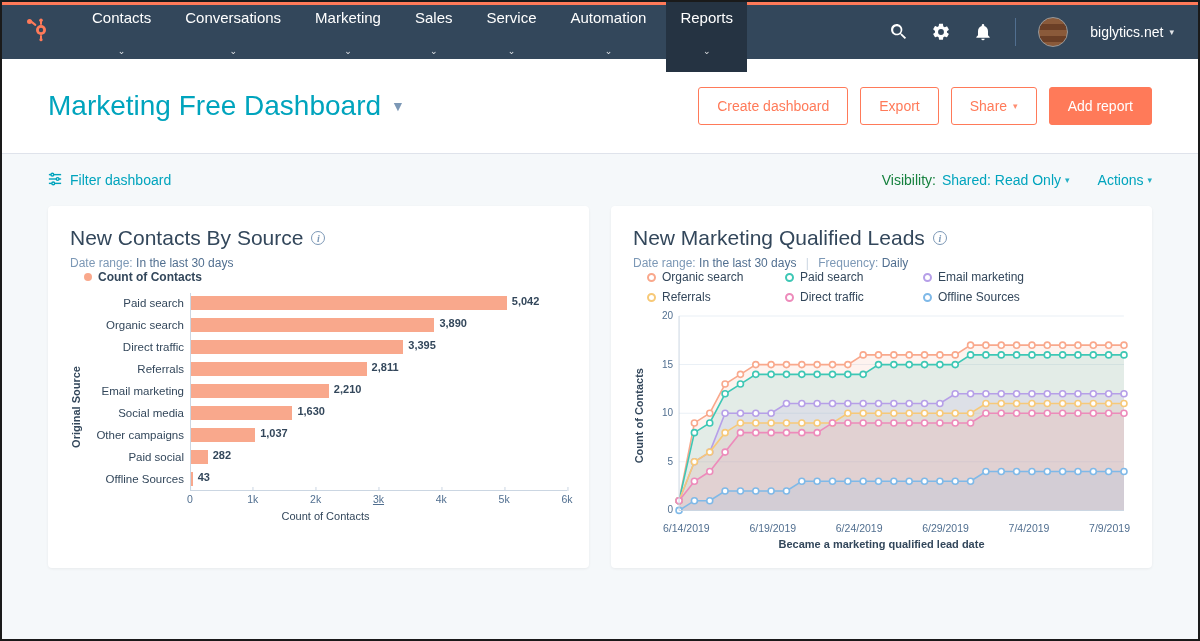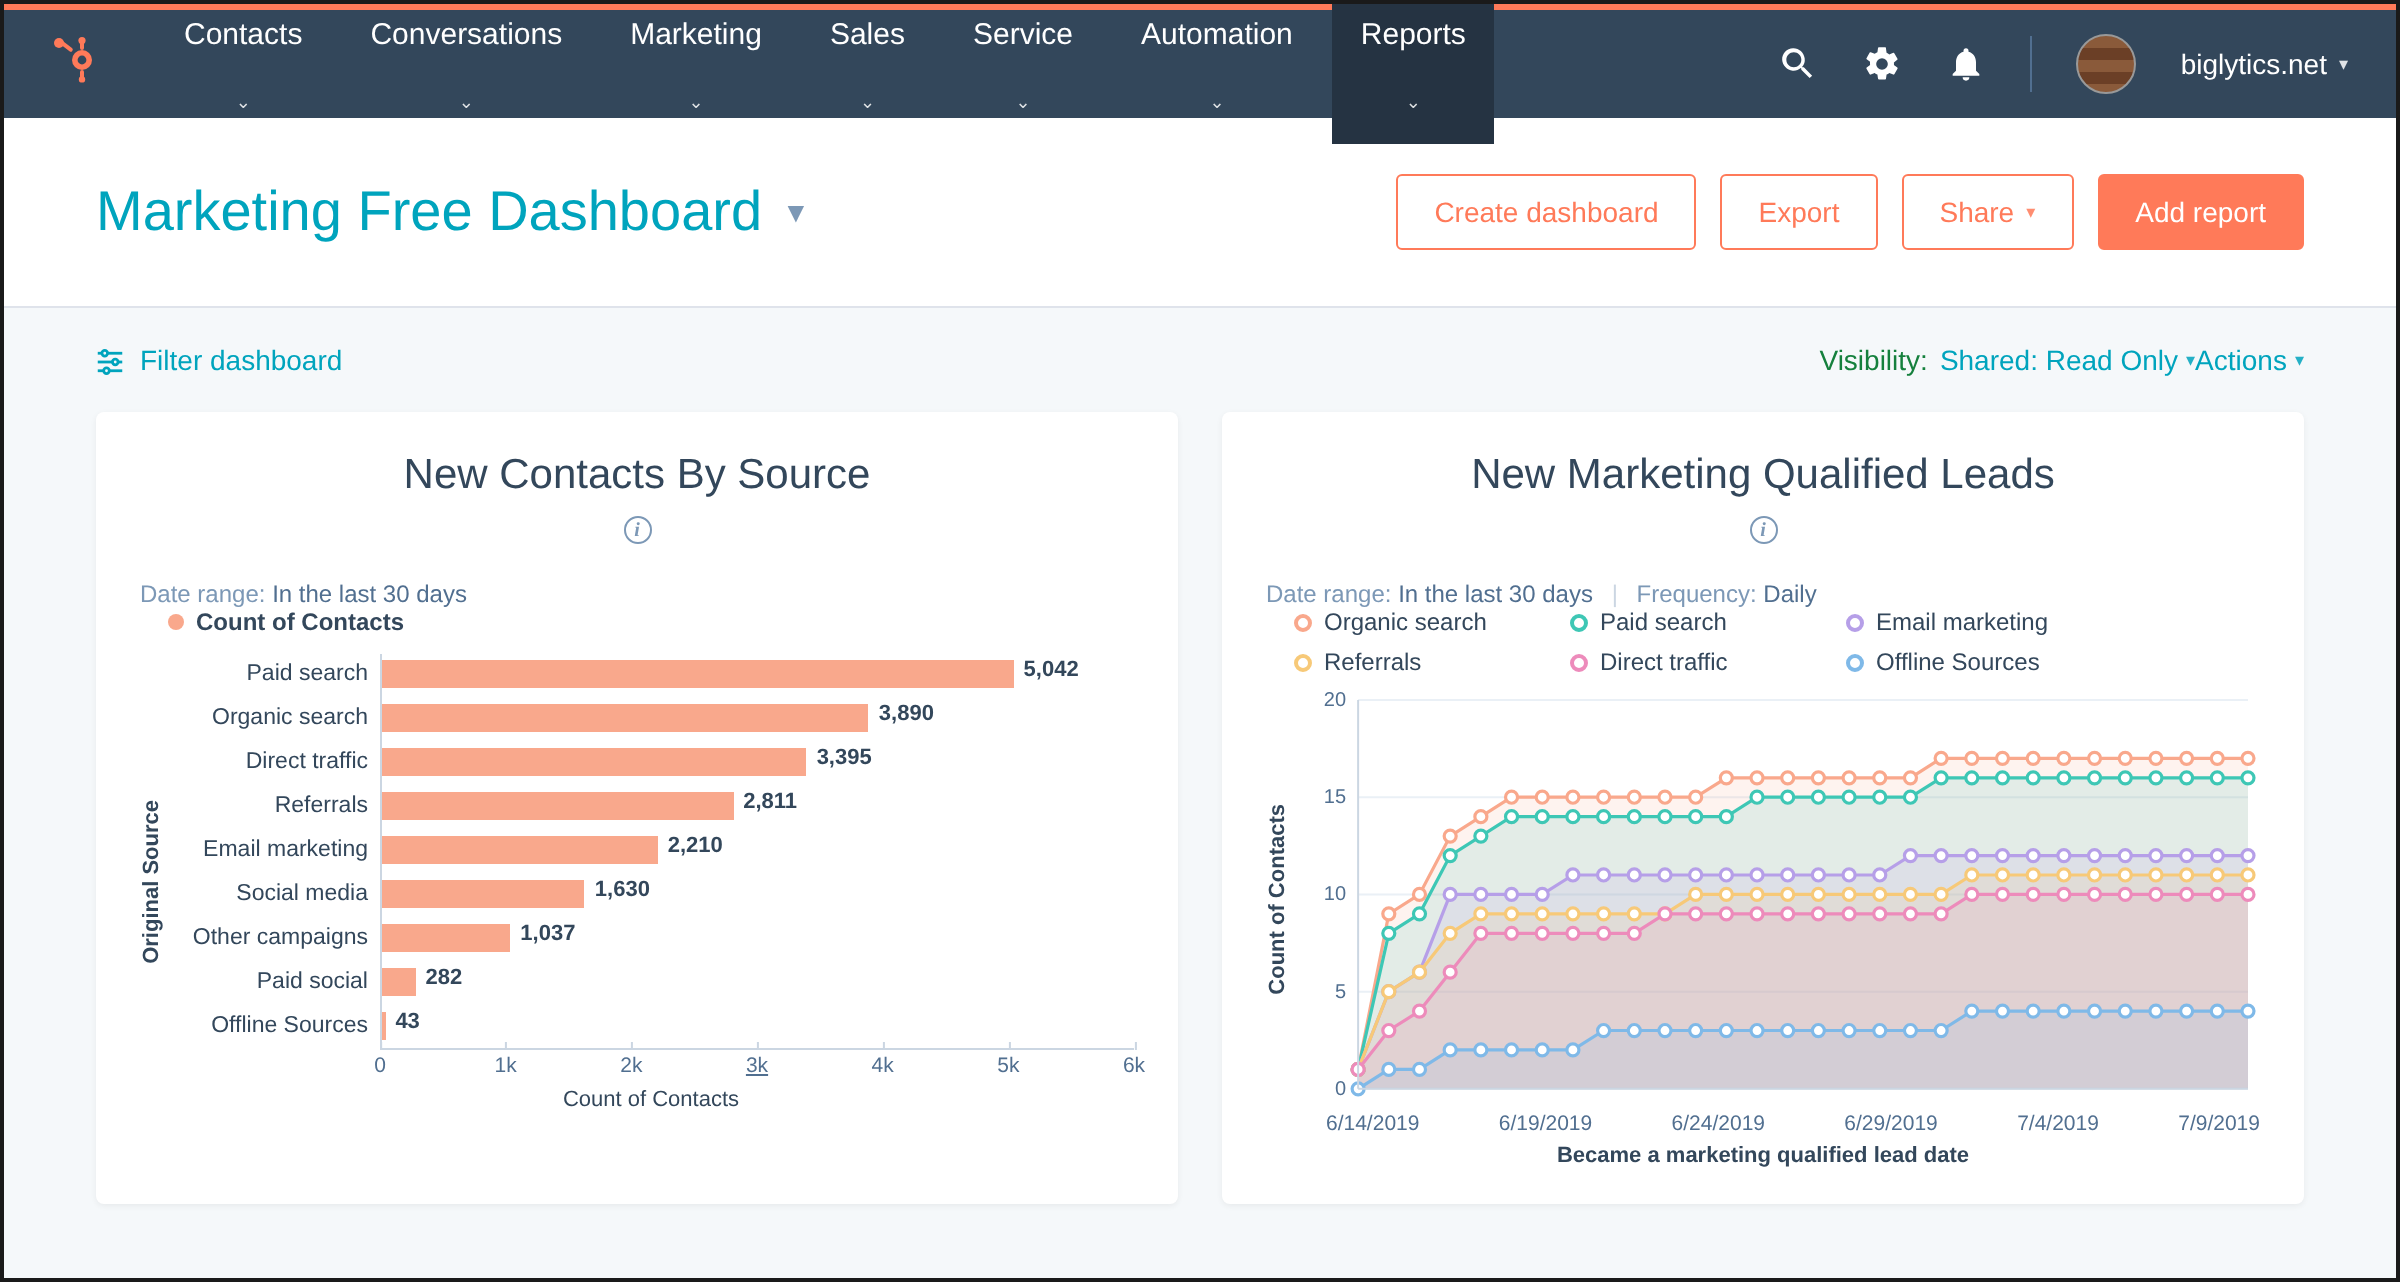--- a/index.html
+++ b/index.html
@@ -79,26 +79,26 @@
     display:flex; align-items:center; gap:6px;
   }
   .btn.solid { background: #ff7a59; color: #fff; }
   
   .filter-bar {
     padding: 18px 46px;
     display: flex;
     align-items: center;
     font-size: 14px;
   }
-  .filter-link { color: #00a4bd; display:flex; align-items:flex-end; gap:8px; cursor:pointer; }
+  .filter-link { color: #00a4bd; display:flex; align-items:flex-start; gap:8px; cursor:pointer; }
   .filter-link svg { width:14px; height:14px; stroke:#00a4bd; }
   .filter-spacer { flex: 1; }
   .vis-label { color: #15803d; margin-right: 6px; }
   .vis-value { color: #00a4bd; cursor:pointer; display:inline-flex; align-items:center; gap:4px; }
-  .actions-link { color: #00a4bd; cursor:pointer; display:inline-flex; align-items:center; gap:4px; }
+  .actions-link { color: #00a4bd; margin-left: 28px; cursor:pointer; display:inline-flex; align-items:center; gap:4px; }
   
   .cards {
     display: flex;
     gap: 22px;
     padding: 0 46px;
   }
   .card {
     background: #fff;
     border-radius: 4px;
     box-shadow: 0 1px 3px rgba(0,0,0,.06);
@@ -106,22 +106,21 @@
     padding: 20px 22px 18px 22px;
     min-width: 0;
   }
   .card-title {
     font-size: 21px;
     font-weight: 400;
     color: #33475b;
     display: flex;
     align-items: center;
     gap: 8px;
-    margin-bottom: 18px;
-    flex-direction: column;
+    margin-bottom: 6px;
   }
   .info-icon {
     width: 14px; height: 14px; border-radius: 50%;
     border: 1.5px solid #7c98b6; color: #7c98b6;
     font-size: 10px; font-weight: bold;
     display:flex; align-items:center; justify-content:center;
     font-style: italic; font-family: serif;
   }
   .meta-line { font-size: 12px; color: #516f90; }
   .meta-line .sep { margin: 0 6px; color: #cbd6e2; }

